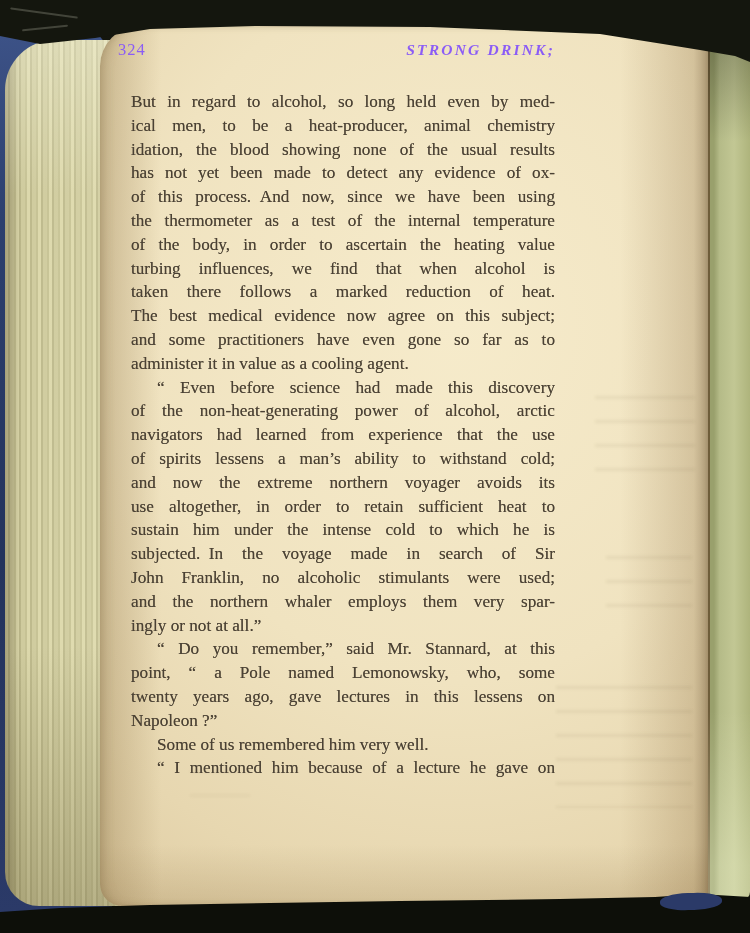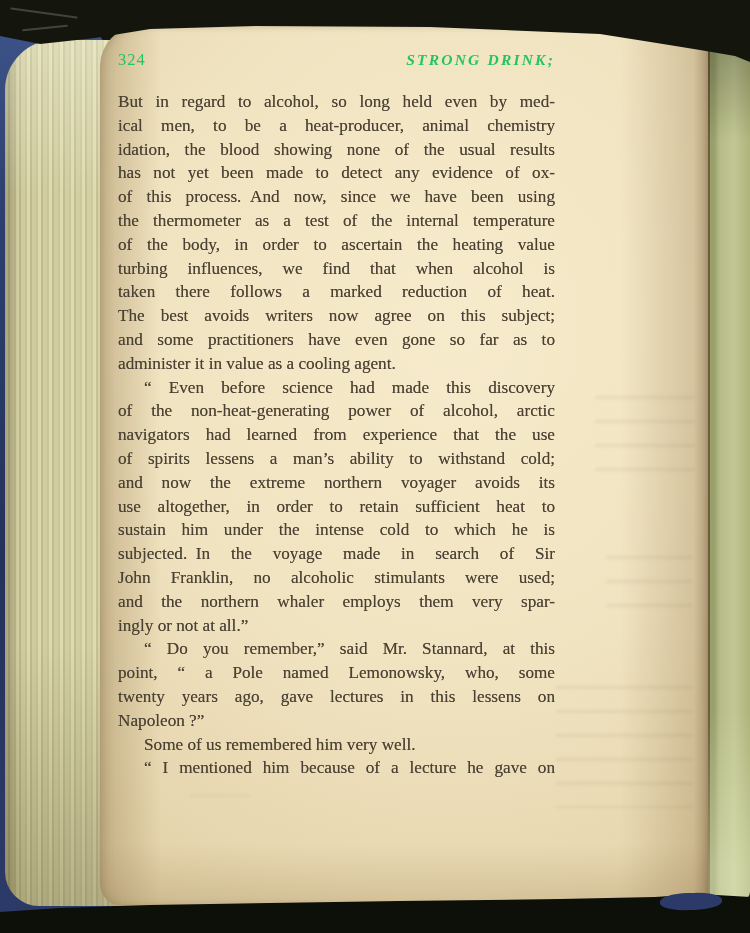--- a/index.html
+++ b/index.html
@@ -68,35 +68,35 @@
   
   .ghost{position:absolute;opacity:.5;filter:blur(1.6px);pointer-events:none;
     background:repeating-linear-gradient(180deg,rgba(110,95,60,.18) 0 3px,rgba(110,95,60,0) 3px 24px);}
   .g1{left:595px;top:396px;width:100px;height:86px;}
   .g2{left:556px;top:686px;width:136px;height:122px;}
   .g3{left:606px;top:556px;width:86px;height:70px;}
   .g4{left:190px;top:770px;width:60px;height:40px;opacity:.3;}
 
   
   .header-row{
-    position:absolute;left:118px;top:50px;width:437px;height:22px;
-    color:#22c55e;
+    position:absolute;left:118px;top:40px;width:437px;height:22px;
+    color:#8b5cf6;
   }
   .page-num{position:absolute;left:0;top:0;font-size:16.5px;letter-spacing:1px;}
   .running-title{
     position:absolute;left:0;right:0;top:1px;text-align:right;
     font-style:italic;font-weight:600;font-size:15.5px;letter-spacing:2.2px;
   }
   .text-body{
     position:absolute;left:118px;top:90px;width:437px;
     color:#4a4134;font-size:17.2px;
     text-shadow:0 0 .5px rgba(70,60,45,.6);
   }
   .para{margin:0;}
-  .line{height:23.8px;line-height:23.8px;overflow:hidden;text-align:left;}
+  .line{height:23.8px;line-height:23.8px;overflow:hidden;text-align:left;margin-left:13px;}
   .line.j{text-align:justify;text-align-last:justify;}
   .line.ind{text-indent:26px;}
 </style>
 </head>
 <body>
 
 <div id="scan">
 
   <div class="cover-blue"></div>
   <div class="page-fan"></div>
@@ -117,21 +117,21 @@
       <div class="para">
         <div class="line j">But in regard to alcohol, so long held even by med-</div>
         <div class="line j">ical men, to be a heat-producer, animal chemistry</div>
         <div class="line j">idation, the blood showing none of the usual results</div>
         <div class="line j">has not yet been made to detect any evidence of ox-</div>
         <div class="line j">of this process. And now, since we have been using</div>
         <div class="line j">the thermometer as a test of the internal temperature</div>
         <div class="line j">of the body, in order to ascertain the heating value</div>
         <div class="line j">turbing influences, we find that when alcohol is</div>
         <div class="line j">taken there follows a marked reduction of heat.</div>
-        <div class="line j">The best avoids writers now agree on this subject;</div>
+        <div class="line j">The best medical evidence now agree on this subject;</div>
         <div class="line j">and some practitioners have even gone so far as to</div>
         <div class="line">administer it in value as a cooling agent.</div>
       </div>
       <div class="para">
         <div class="line j ind">“ Even before science had made this discovery</div>
         <div class="line j">of the non-heat-generating power of alcohol, arctic</div>
         <div class="line j">navigators had learned from experience that the use</div>
         <div class="line j">of spirits lessens a man’s ability to withstand cold;</div>
         <div class="line j">and now the extreme northern voyager avoids its</div>
         <div class="line j">use altogether, in order to retain sufficient heat to</div>

